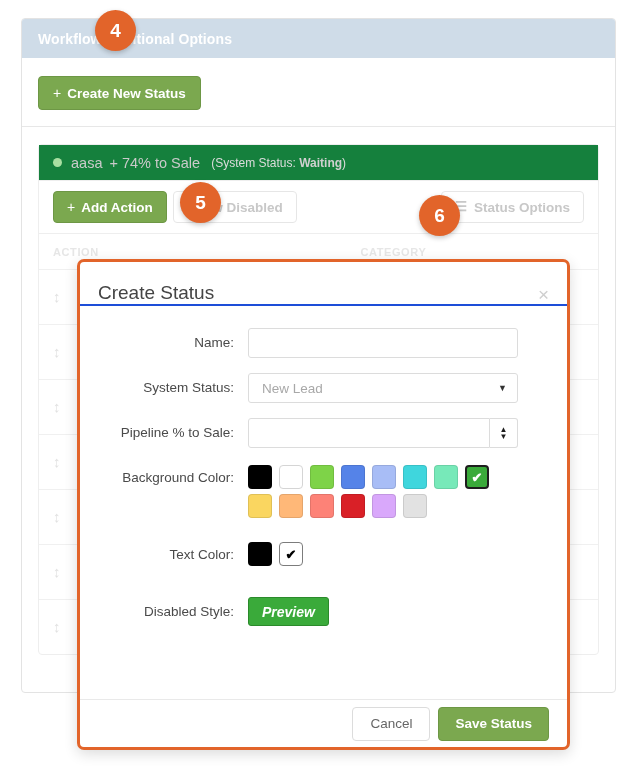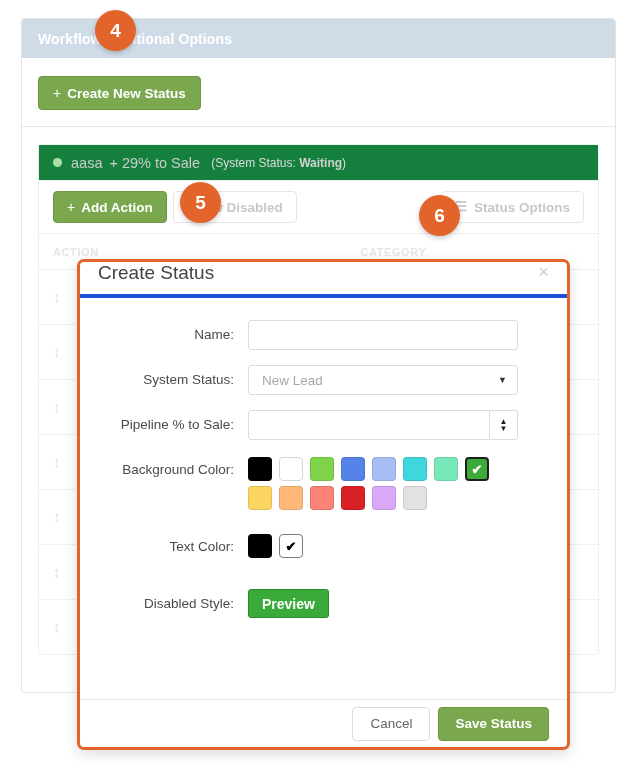--- a/index.html
+++ b/index.html
@@ -189,24 +189,24 @@
     background: #ffffff;
     border: 3px solid #e2642a;
     border-radius: 7px;
     box-sizing: border-box;
     box-shadow: 0 4px 14px rgba(0,0,0,.14);
     display: flex;
     flex-direction: column;
     overflow: hidden;
   }
   #modal-header {
-    height: 36px;
-    border-bottom: 4px solid #1d4ed8;
-    display: flex;
-    align-items: flex-start;
+    height: 44px;
+    border-bottom: 2px solid #1d4ed8;
+    display: flex;
+    align-items: flex-end;
     padding: 0 18px;
     box-sizing: border-box;
     flex: 0 0 auto;
   }
   #modal-title {
     font-size: 19px;
     color: #444444;
     font-weight: normal;
   }
   #modal-close {
@@ -421,21 +421,21 @@
       <span>Create New Status</span>
     </button>
 
     <div class="divider"></div>
 
     <div id="status-block">
 
       <div id="status-header">
         <span class="dot"></span>
         <span id="status-name">aasa</span>
-        <span id="status-pipeline">+ 29% to Sale</span>
+        <span id="status-pipeline">+ 74% to Sale</span>
         <span id="status-sys">
           <span>(System Status: </span><b>Waiting</b><span>)</span>
         </span>
       </div>
 
       <div id="status-actionbar">
         <button class="btn btn-green" id="add-action">
           <span class="btn-plus">+</span>
           <span>Add Action</span>
         </button>
@@ -554,21 +554,21 @@
           <div class="tswatch" style="background: rgb(0, 0, 0);"></div>
           <div class="tswatch selected" style="background: rgb(255, 255, 255);">
             <span class="check" style="color: rgb(0, 0, 0);">✔</span>
           </div>
         </div>
     </div>
 
     <div class="form-row" style="margin-top:27px;">
       <div class="form-label">Disabled Style:</div>
       <div>
-        <span id="preview-chip" style="background: rgb(58, 170, 58); color: rgb(255, 255, 255);">Preview</span>
+        <span id="preview-chip" style="background: rgb(58, 170, 58); color: rgb(255, 255, 255); font-style: italic;">Preview</span>
       </div>
     </div>
 
   </div>
 
   <div id="modal-footer">
     <button id="cancel-button">Cancel</button>
     <button id="save-status-button">Save Status</button>
   </div>
 </div>

